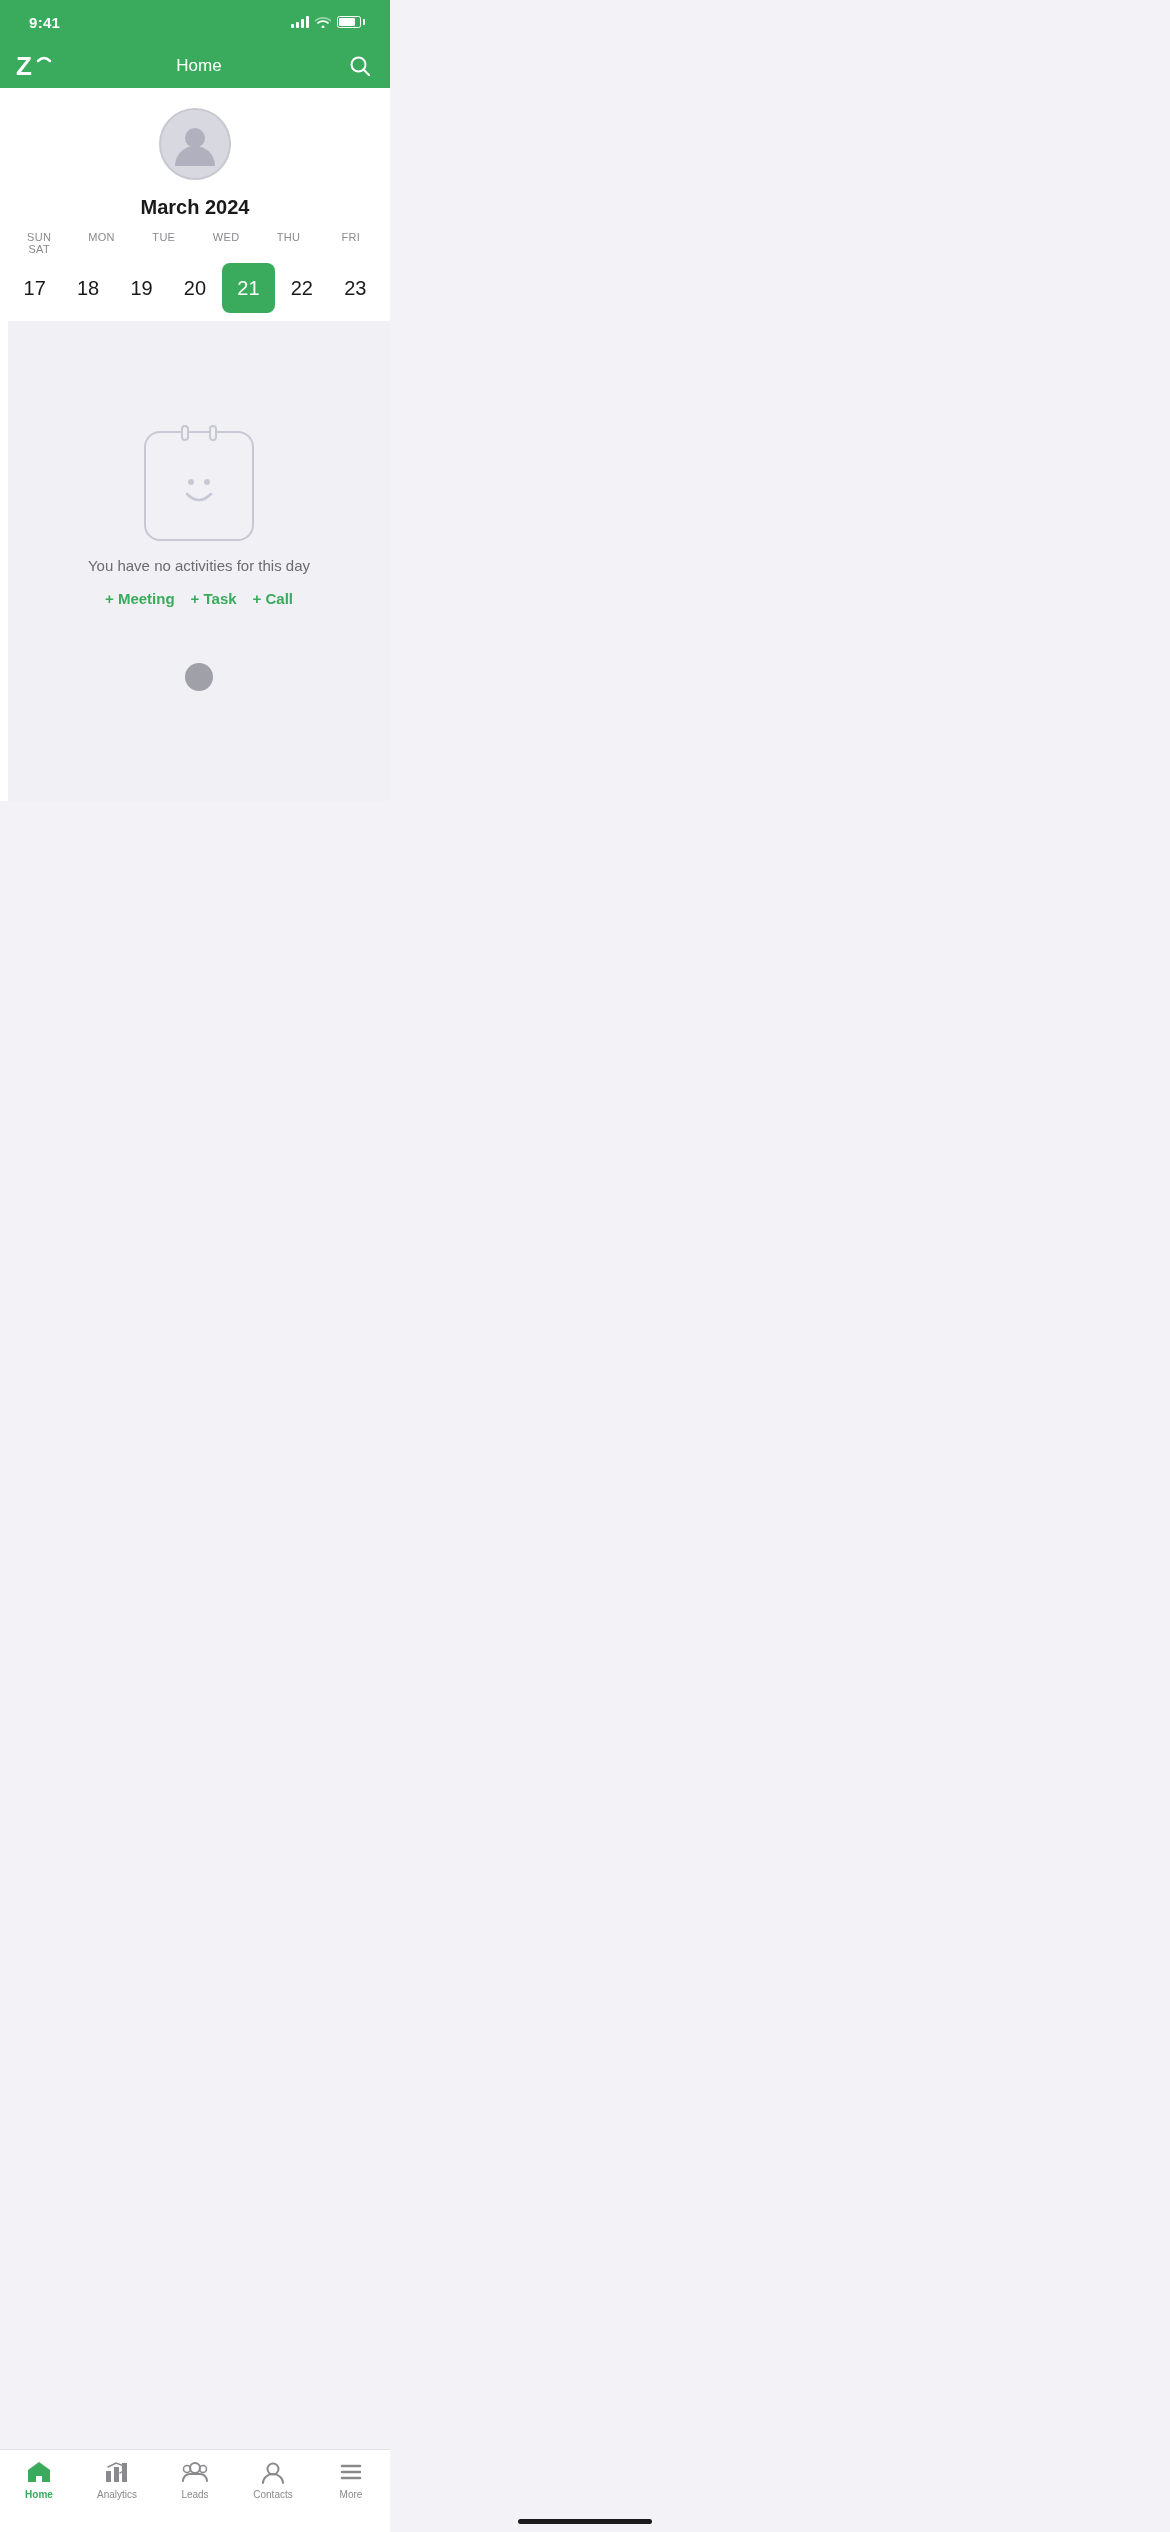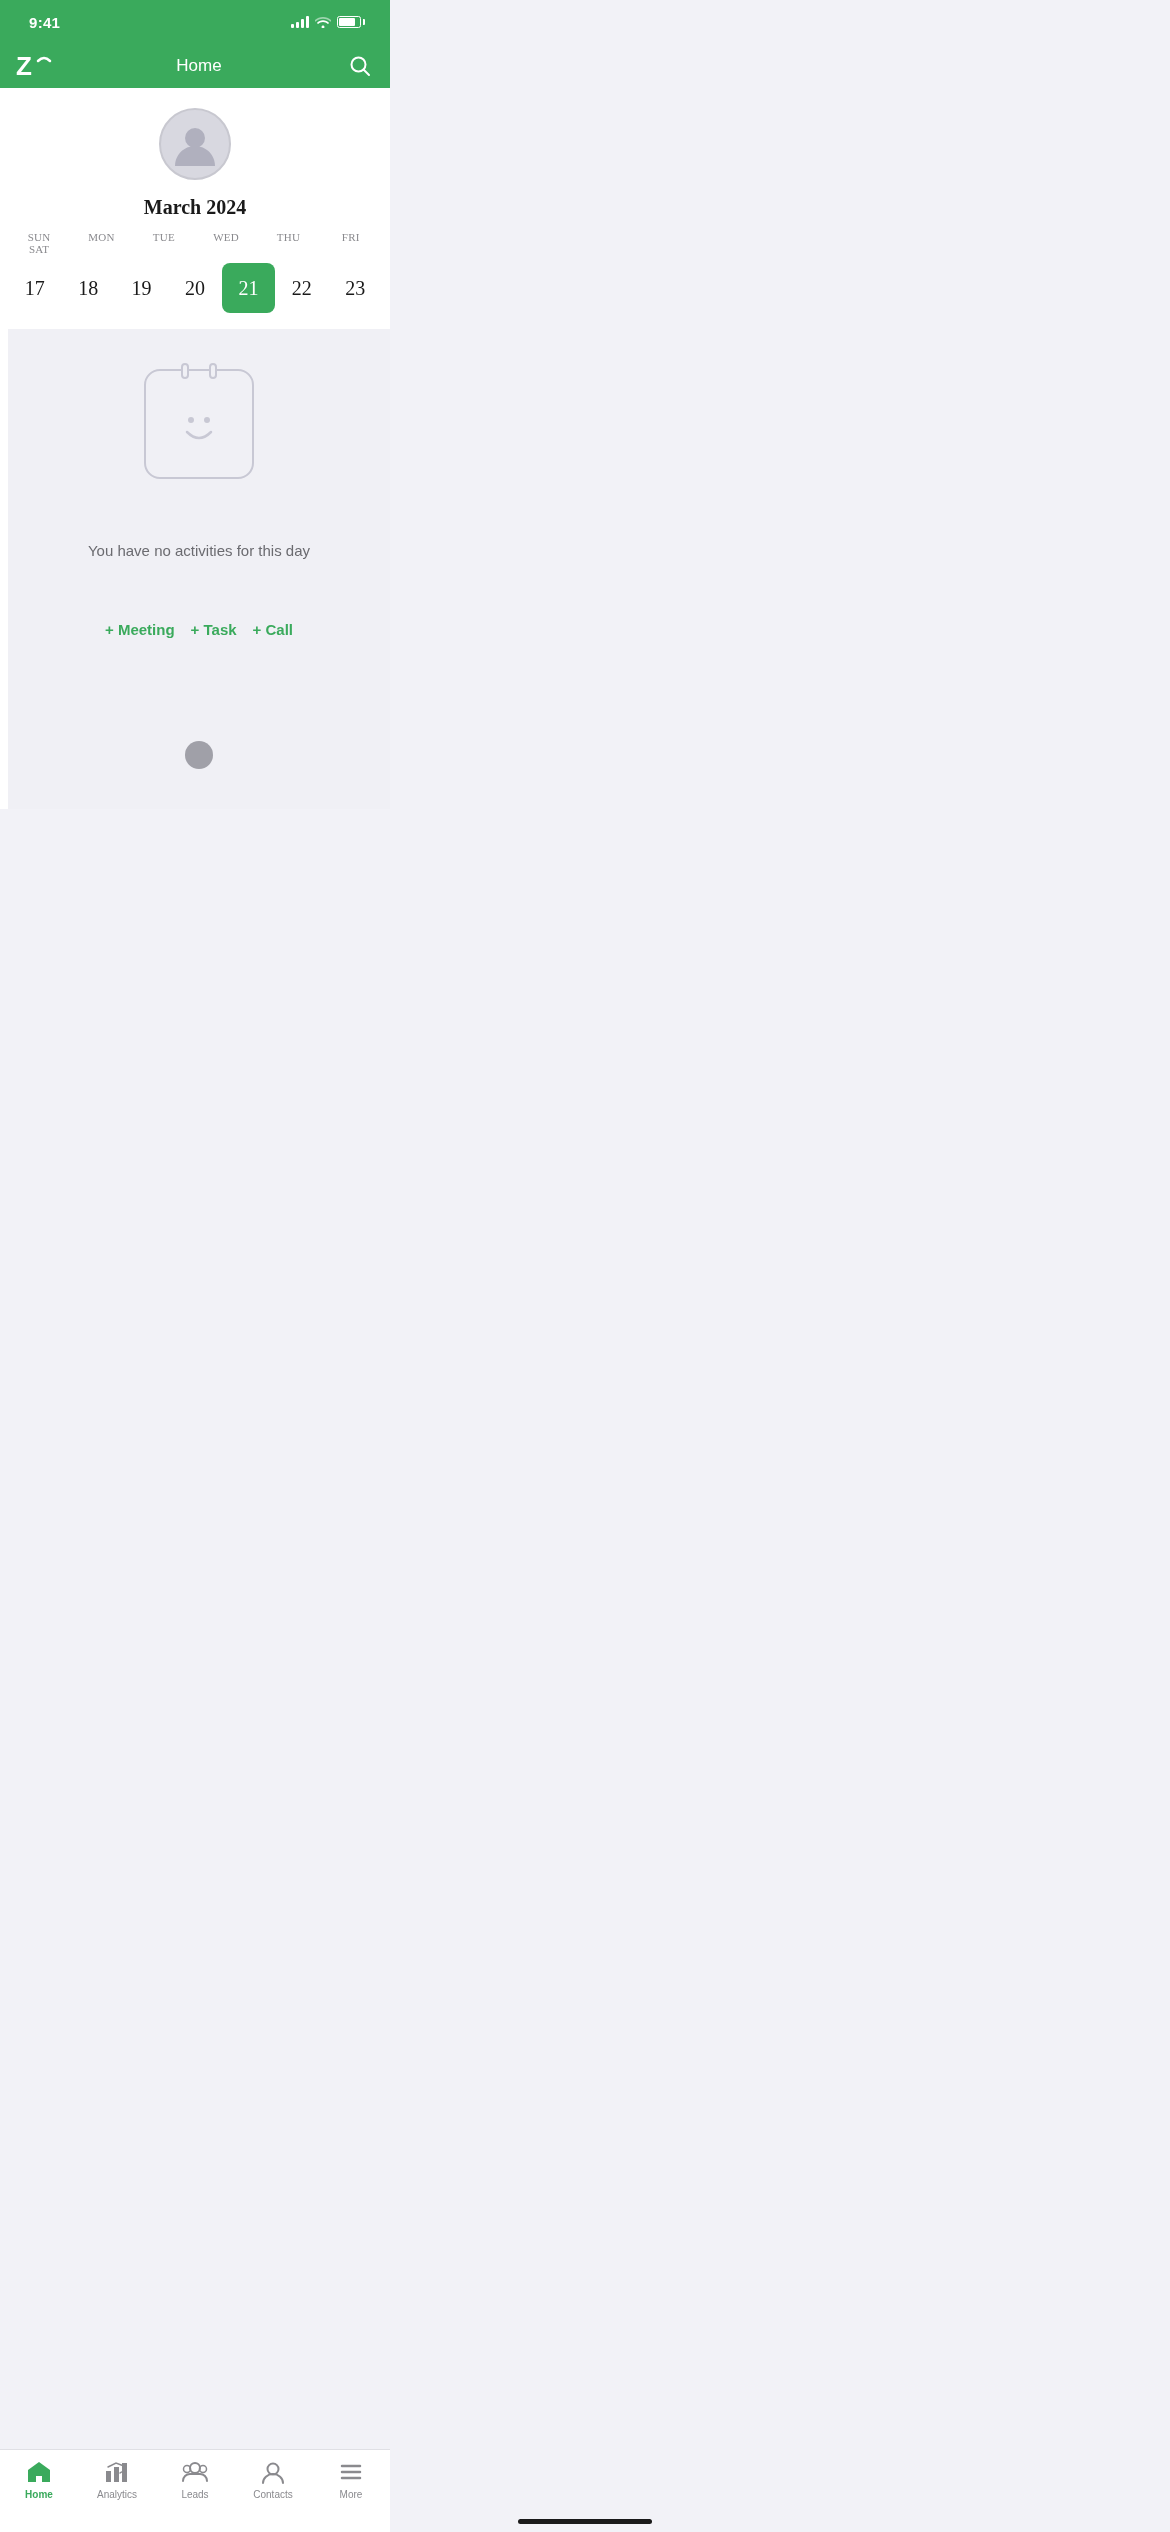--- a/index.html
+++ b/index.html
@@ -133,22 +133,21 @@
       display: flex;
       align-items: center;
       justify-content: center;
       overflow: hidden;
       border: 2px solid #c8c8d0;
     }
 
     
     .calendar-section {
       background: white;
-      padding: 0 0 16px;
-      font-family: Liberation Serif, serif;
+      padding: 0 0 8px;
     }
     .calendar-month {
       text-align: center;
       font-size: 20px;
       font-weight: 600;
       color: #1a1a1a;
       padding: 4px 0 12px;
     }
     .calendar-weekdays {
       display: grid;
@@ -188,21 +187,21 @@
       border-radius: 8px;
     }
 
     
     .empty-state {
       background: #f0f0f5;
       min-height: 480px;
       display: flex;
       flex-direction: column;
       align-items: center;
-      justify-content: space-between;
+      justify-content: center;
       gap: 16px;
       padding: 40px 20px;
       margin-left: 8px;
     }
 
     .empty-calendar-icon {
       width: 110px;
       height: 110px;
       border: 2.5px solid #c8c8d4;
       border-radius: 16px;

